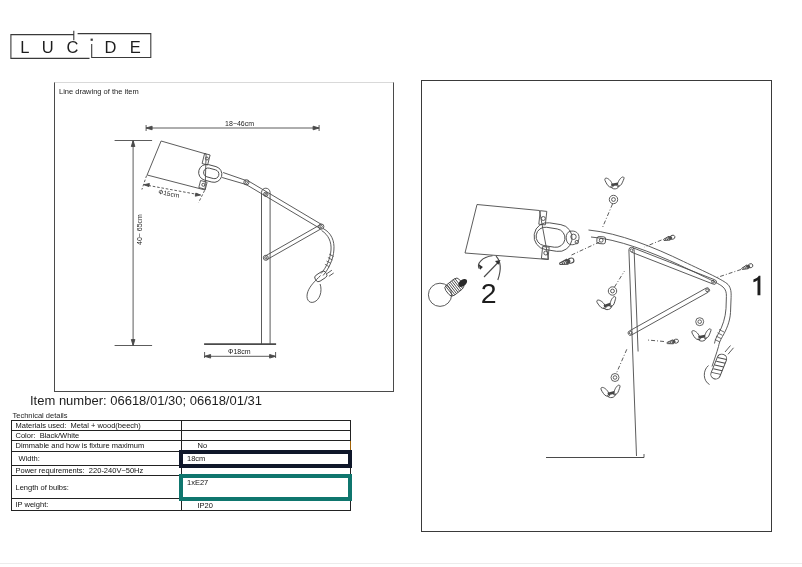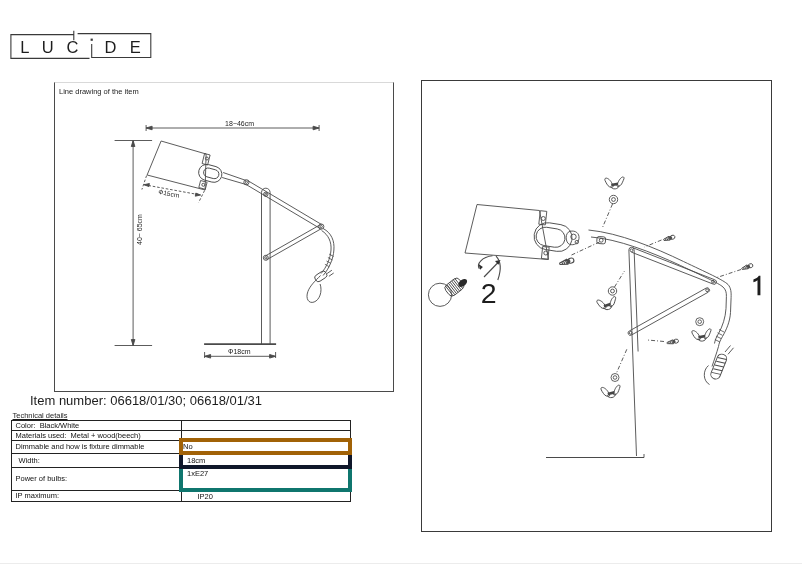--- a/index.html
+++ b/index.html
@@ -120,62 +120,66 @@
         <path d="M 160.5 356.3 l 6 -1.8 l 0 3.6 z" fill="#4a4a4a"></path>
         <path d="M 231.5 356.3 l -6 -1.8 l 0 3.6 z" fill="#4a4a4a"></path>
         <text x="184" y="353.5" font-size="7" stroke="none">Ф18cm</text>
       </g>
     </g>
   </svg>
 </div>
 
 <div class="abs" style="left:30px;top:393px;font-size:13px;color:#1d1d1d;">Item number: 06618/01/30; 06618/01/31</div>
 
-<div class="abs" style="left:12.5px;top:410.5px;font-size:7.5px;color:#1d1d1d;text-decoration:underline;">Technical details</div>
+<div class="abs" style="left:12.5px;top:410.5px;font-size:7.5px;color:#1d1d1d;">Technical details</div>
 
 <div class="abs" style="left:10.5px;top:419.5px;">
 <table style="border-collapse:collapse;table-layout:fixed;width:339px;font-size:7.5px;color:#111;">
   <colgroup>
         <col style="width:170px">
         <col style="width:169px">
       </colgroup>
   <tbody>
 
     <tr style="height:10.1px">
+          <td style="border:1px solid #222;border-top:1.6px solid #222;padding:0 0 0 4px">Materials used:&nbsp;&nbsp;Metal + wood(beech)</td>
+          <td style="border:1px solid #222;border-top:1.6px solid #222;padding:0 0 0 4px"></td>
+        </tr>
+
+    <tr style="height:10.1px">
           <td style="border:1px solid #222;padding:0 0 0 4px">Color:&nbsp;&nbsp;Black/White</td>
           <td style="border:1px solid #222;padding:0 0 0 4px"></td>
         </tr>
 
     <tr style="height:10.1px">
-          <td style="border:1px solid #222;border-top:1.6px solid #222;padding:0 0 0 4px">Materials used:&nbsp;&nbsp;Metal + wood(beech)</td>
-          <td style="border:1px solid #222;border-top:1.6px solid #222;padding:0 0 0 4px"></td>
-        </tr>
-
-    <tr style="height:10.1px">
-          <td style="border:1px solid #222;padding:0 0 0 4px">Dimmable and how is fixture dimmable</td>
-          <td style="border:4px solid #a16207;padding:0 0 0 0">No</td>
+          <td style="border:1px solid #222;padding:0 0 0 4px">Dimmable and how is fixture maximum</td>
+          <td style="border:1px solid #a16207;padding:0 0 0 16px">No</td>
         </tr>
 
 
 
     <tr style="height:14px">
           <td style="border:1px solid #222;padding:0 0 0 7px">Width:</td>
           <td style="border:4px solid #0f172a;padding:0 0 0 4px">18cm</td>
         </tr>
 
 
-
-
-    <tr style="height:10.1px">
-          <td style="border:1px solid #222;padding:0 0 0 4px">Power of bulbs:</td>
+    <tr style="height:10.1px">
+          <td style="border:1px solid #222;padding:0 0 0 4px">Power requirements:&nbsp;&nbsp;220-240V~50Hz</td>
+          <td style="border:1px solid #222;padding:0 0 0 4px"></td>
+        </tr>
+
+
+    <tr style="height:10.1px">
+          <td style="border:1px solid #222;padding:0 0 0 4px">Length of bulbs:</td>
           <td style="border:4px solid #0f766e;padding:0 0 10px 4px">1xE27</td>
         </tr>
 
     <tr style="height:10.1px">
-          <td style="border:1px solid #222;border-bottom:1.4px solid #222;padding:0 0 0 4px">IP maximum:</td>
+          <td style="border:1px solid #222;border-bottom:1.4px solid #222;padding:0 0 0 4px">IP weight:</td>
           <td style="border:1px solid #222;border-bottom:1.4px solid #222;padding:0 0 0 16px">IP20</td>
         </tr>
   </tbody>
 </table>
 </div>
 
 <div class="abs" style="left:421px;top:80px;width:349px;height:450px;border:1.4px solid #3a3a3a;">
 
   <svg class="abs" style="left:0;top:0" width="347" height="448" viewBox="422.5 81.5 347 448">
     <defs>

